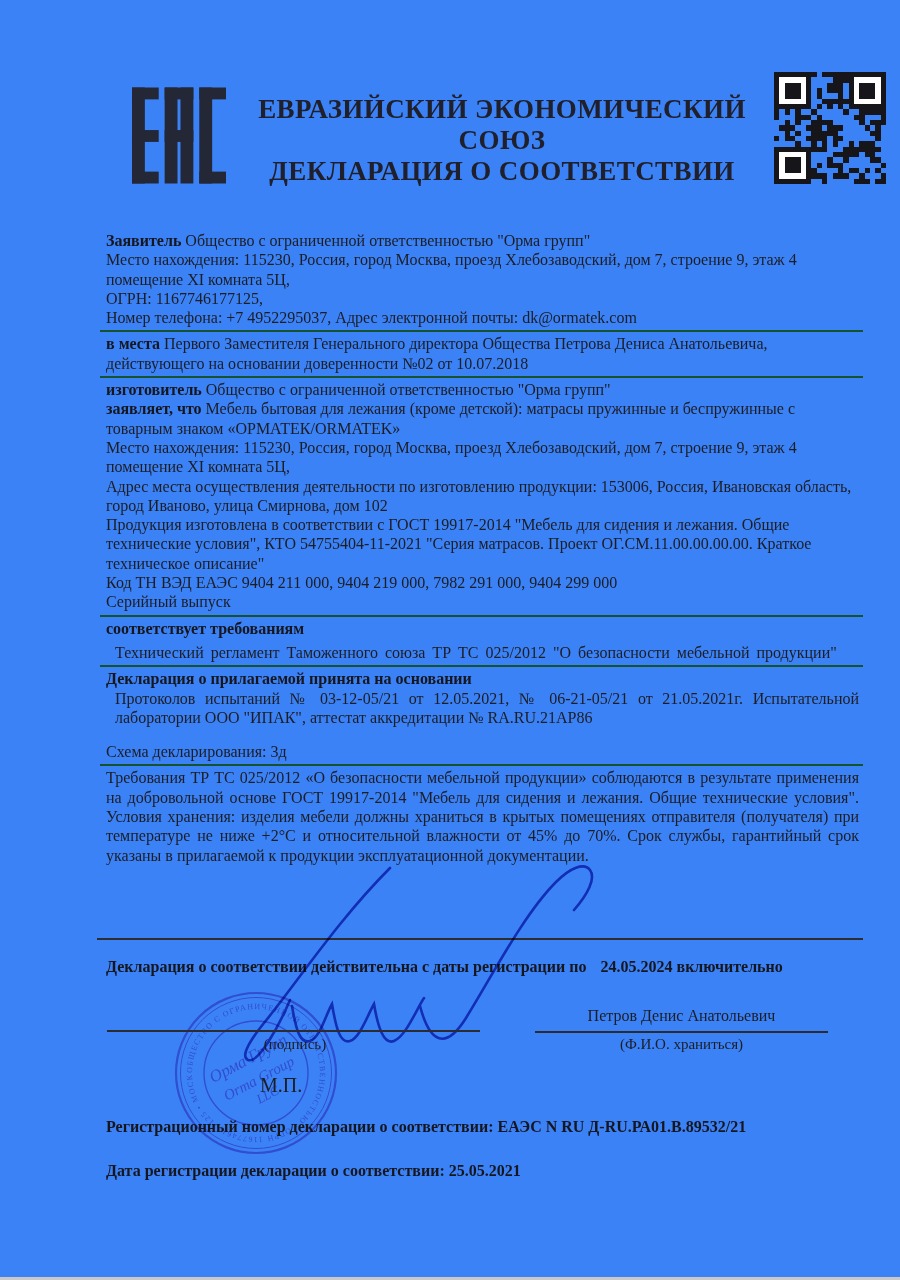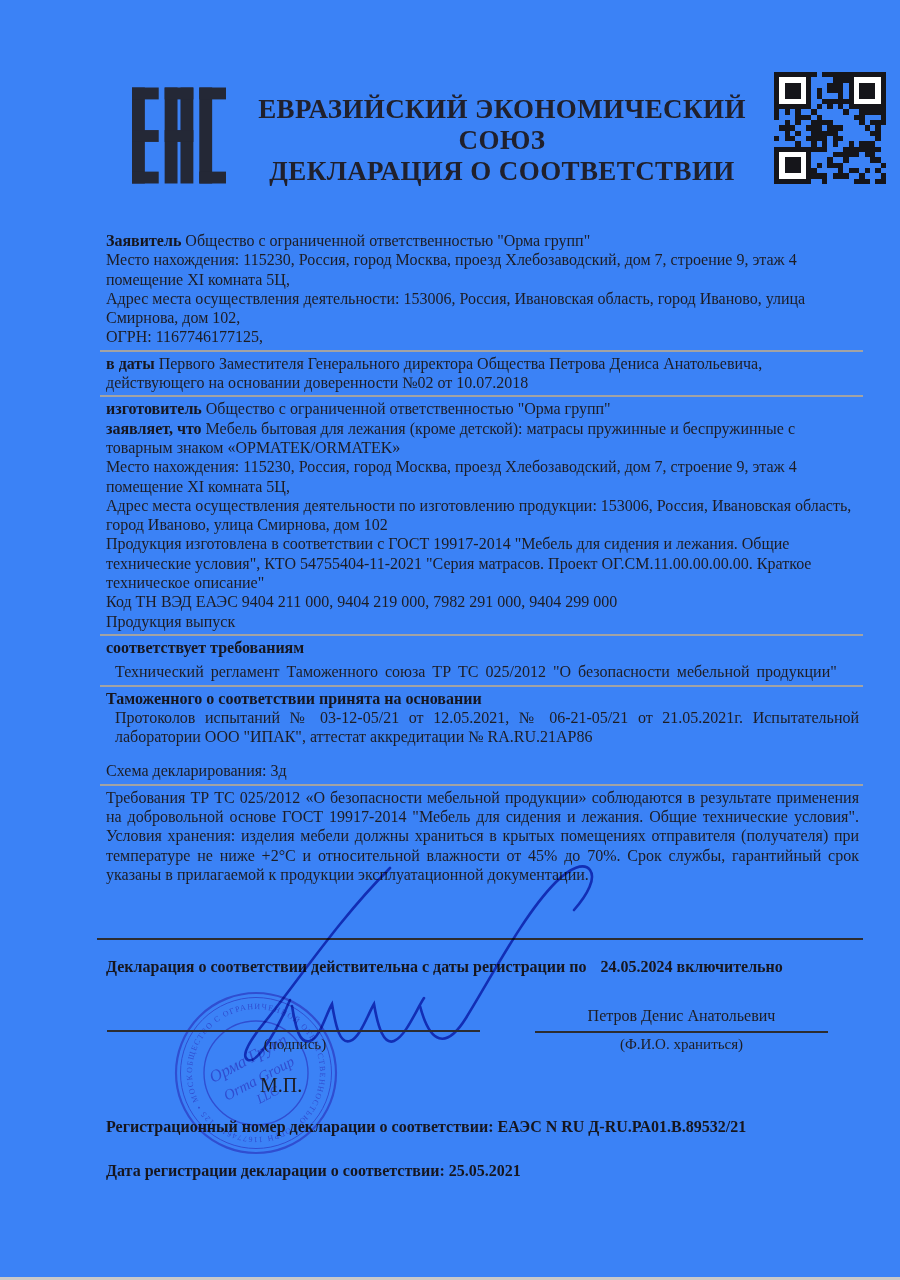--- a/index.html
+++ b/index.html
@@ -9,21 +9,21 @@
     font-family:"Liberation Serif","DejaVu Serif",serif;
     color:#1d1d24;
   }
   
   .eac-logo{position:absolute;left:132px;top:86px;width:94px;height:99px;}
   .title{position:absolute;left:228px;top:94px;width:548px;text-align:center;
          font-weight:bold;font-size:27px;line-height:31px;color:#20202c;letter-spacing:.4px;}
   .qr{position:absolute;left:768px;top:72px;width:124px;height:112px;}
   
   .doc{position:absolute;left:100px;top:229px;width:763px;font-size:16px;line-height:19.3px;}
-  .sec{border-bottom:2px solid #a3a3a3;padding:2px 4px 3px 6px;}
+  .sec{border-bottom:2px solid #14532d;padding:2px 4px 3px 6px;}
   .sec:last-child{border-bottom:none;}
   .doc p{margin:0;}
   .lead{font-weight:bold;color:#16161e;margin-right:4px;}
   .hdg{font-weight:bold;color:#16161e;}
   .just{text-align:justify;}
   .wide{word-spacing:3px;padding-right:2px;}
   .indent{padding-left:9px;}
   .scheme{margin-top:15px !important;}
   .gapafter{margin-bottom:5px !important;}
   
@@ -224,45 +224,45 @@
         <rect x="19" y="20" width="1" height="1" fill="#15151a"></rect>
         <rect x="20" y="20" width="1" height="1" fill="#15151a"></rect>
       </svg>
   </div>
 
   <div class="doc">
 
     <div class="sec">
       <p><span class="lead">Заявитель</span><span>Общество с ограниченной ответственностью "Орма групп"</span></p>
       <p>Место нахождения: 115230, Россия, город Москва, проезд Хлебозаводский, дом 7, строение 9, этаж 4 помещение XI комната 5Ц,</p>
-      <p>Адрес места осуществления деятельности: 153006, Россия, Ивановская область, город Иваново, улица Смирнова, дом 102,</p>
       <p>ОГРН: 1167746177125,</p>
-    </div>
-
-    <div class="sec">
-      <p><span class="lead">в даты</span><span>Первого Заместителя Генерального директора Общества Петрова Дениса Анатольевича, действующего на основании доверенности №02 от 10.07.2018</span></p>
+      <p>Номер телефона: +7 4952295037, Адрес электронной почты: dk@ormatek.com</p>
+    </div>
+
+    <div class="sec">
+      <p><span class="lead">в места</span><span>Первого Заместителя Генерального директора Общества Петрова Дениса Анатольевича, действующего на основании доверенности №02 от 10.07.2018</span></p>
     </div>
 
     <div class="sec">
       <p><span class="lead">изготовитель</span><span>Общество с ограниченной ответственностью "Орма групп"</span></p>
       <p><span class="lead">заявляет, что</span><span>Мебель бытовая для лежания (кроме детской): матрасы пружинные и беспружинные с товарным знаком «ОРМАТЕК/ORMATEK»</span></p>
       <p>Место нахождения: 115230, Россия, город Москва, проезд Хлебозаводский, дом 7, строение 9, этаж 4 помещение XI комната 5Ц,</p>
       <p>Адрес места осуществления деятельности по изготовлению продукции: 153006, Россия, Ивановская область, город Иваново, улица Смирнова, дом 102</p>
       <p>Продукция изготовлена в соответствии с ГОСТ 19917-2014 "Мебель для сидения и лежания. Общие технические условия", КТО 54755404-11-2021 "Серия  матрасов. Проект ОГ.СМ.11.00.00.00.00. Краткое техническое описание"</p>
       <p>Код ТН ВЭД ЕАЭС 9404 211 000, 9404 219 000, 7982 291 000, 9404 299 000</p>
-      <p>Продукция выпуск</p>
+      <p>Серийный выпуск</p>
     </div>
 
     <div class="sec">
       <p class="hdg gapafter">соответствует требованиям</p>
       <p class="just wide indent">Технический регламент Таможенного союза ТР ТС 025/2012 "О безопасности мебельной продукции"</p>
     </div>
 
     <div class="sec">
-      <p class="hdg">Таможенного о соответствии принята на основании</p>
+      <p class="hdg">Декларация о прилагаемой принята на основании</p>
       <p class="just indent">Протоколов испытаний № 03-12-05/21 от 12.05.2021, № 06-21-05/21  от 21.05.2021г. Испытательной лаборатории ООО "ИПАК", аттестат аккредитации № RA.RU.21АР86</p>
       <p class="scheme">Схема декларирования: 3д</p>
     </div>
 
     <div class="sec" style="border-bottom:none">
       <p class="just">Требования ТР ТС 025/2012 «О безопасности мебельной продукции» соблюдаются в результате применения на добровольной основе ГОСТ 19917-2014 "Мебель для сидения и лежания. Общие технические условия". Условия хранения: изделия мебели должны храниться в крытых помещениях отправителя (получателя) при температуре не ниже +2°С и относительной влажности от 45% до 70%. Срок службы, гарантийный срок указаны в прилагаемой к продукции эксплуатационной документации.</p>
     </div>
 
   </div>
 

